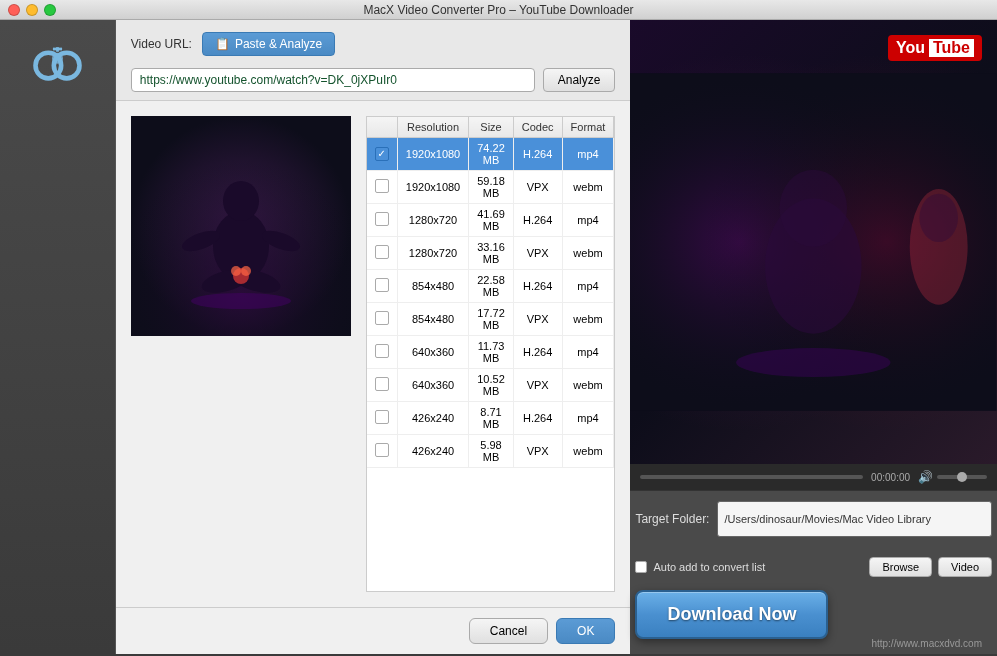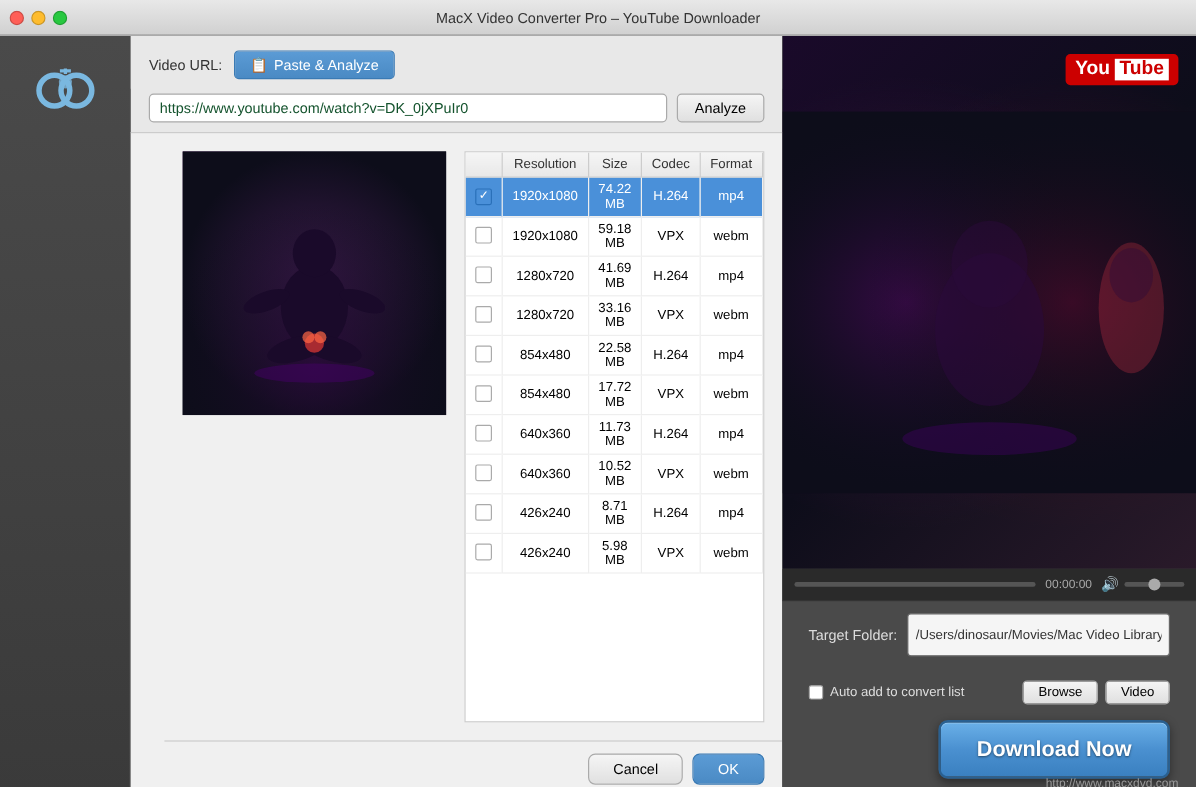--- a/index.html
+++ b/index.html
@@ -9,21 +9,21 @@
       height: 656px;
       overflow: hidden;
       font-family: -apple-system, 'Helvetica Neue', Arial, sans-serif;
       font-size: 12px;
       background: #3a3a3a;
       position: relative;
     }
 
     
     .title-bar {
-      height: 30px;
+      height: 20px;
       background: linear-gradient(to bottom, #e8e8e8, #d0d0d0);
       display: flex;
       align-items: center;
       justify-content: center;
       position: relative;
       border-bottom: 1px solid #aaa;
     }
     .title-bar-title {
       font-size: 12px;
       color: #333;
@@ -135,21 +135,20 @@
     }
 
     
     .dialog-area {
       flex: 1;
       background: #f0f0f0;
       margin: 0;
       border-top: 1px solid #ccc;
       display: flex;
       flex-direction: column;
-      padding-left: 28px;
     }
 
     .dialog-content {
       display: flex;
       padding: 15px;
       gap: 15px;
       flex: 1;
     }
 
     
@@ -341,21 +340,21 @@
       border-radius: 50%;
       position: absolute;
       top: -3px;
       left: 50%;
       transform: translateX(-50%);
     }
 
     
     .bottom-panel {
       background: #4a4a4a;
-      padding: 10px 22px;
+      padding: 10px 5px;
       border-top: 1px solid #333;
     }
     .target-folder-row {
       display: flex;
       align-items: center;
       gap: 8px;
       margin-bottom: 8px;
     }
     .target-label {
       color: #ddd;
@@ -404,21 +403,21 @@
       border: 1px solid #aaa;
       border-radius: 4px;
       padding: 3px 12px;
       font-size: 11px;
       cursor: pointer;
     }
     
     
     .download-section {
       display: flex;
-      justify-content: flex-end;
+      justify-content: flex-start;
       padding: 5px 0;
     }
     .download-btn {
       background: linear-gradient(to bottom, #6ab0e8, #4a90d0, #3a80c0);
       color: white;
       border: 2px solid #2a6090;
       border-radius: 8px;
       padding: 12px 30px;
       font-size: 18px;
       font-weight: bold;

